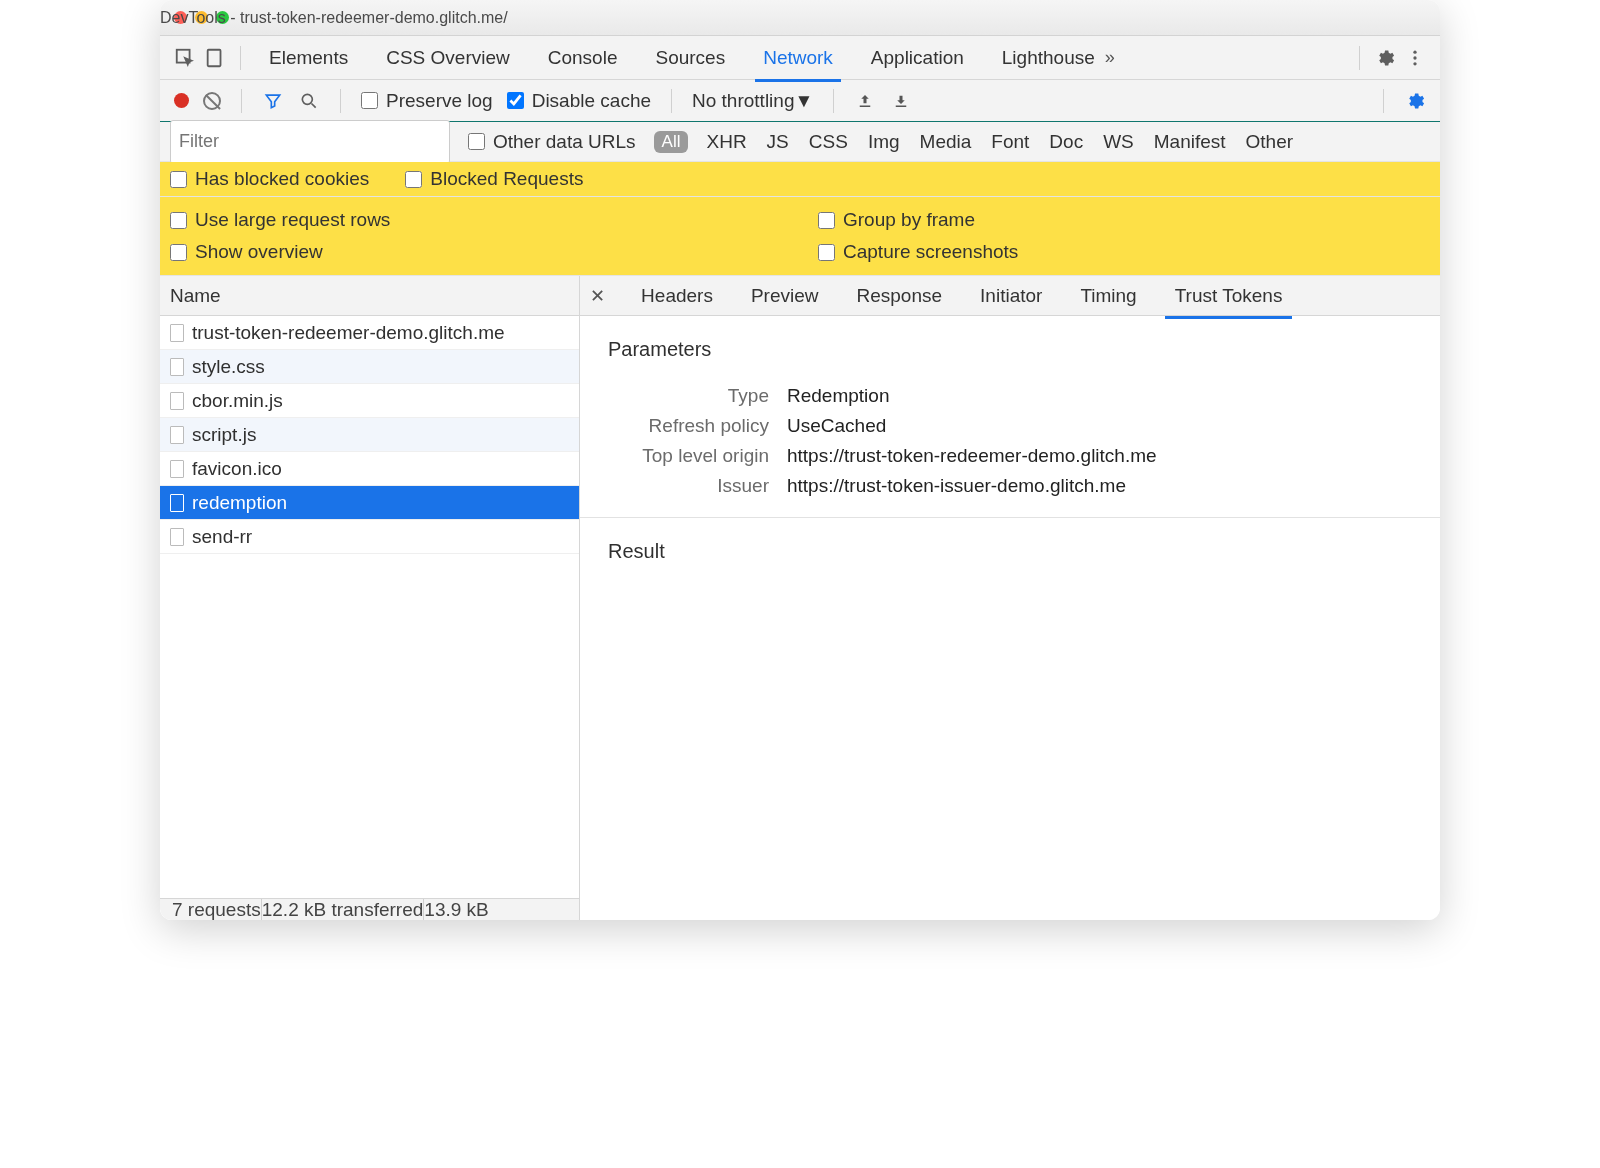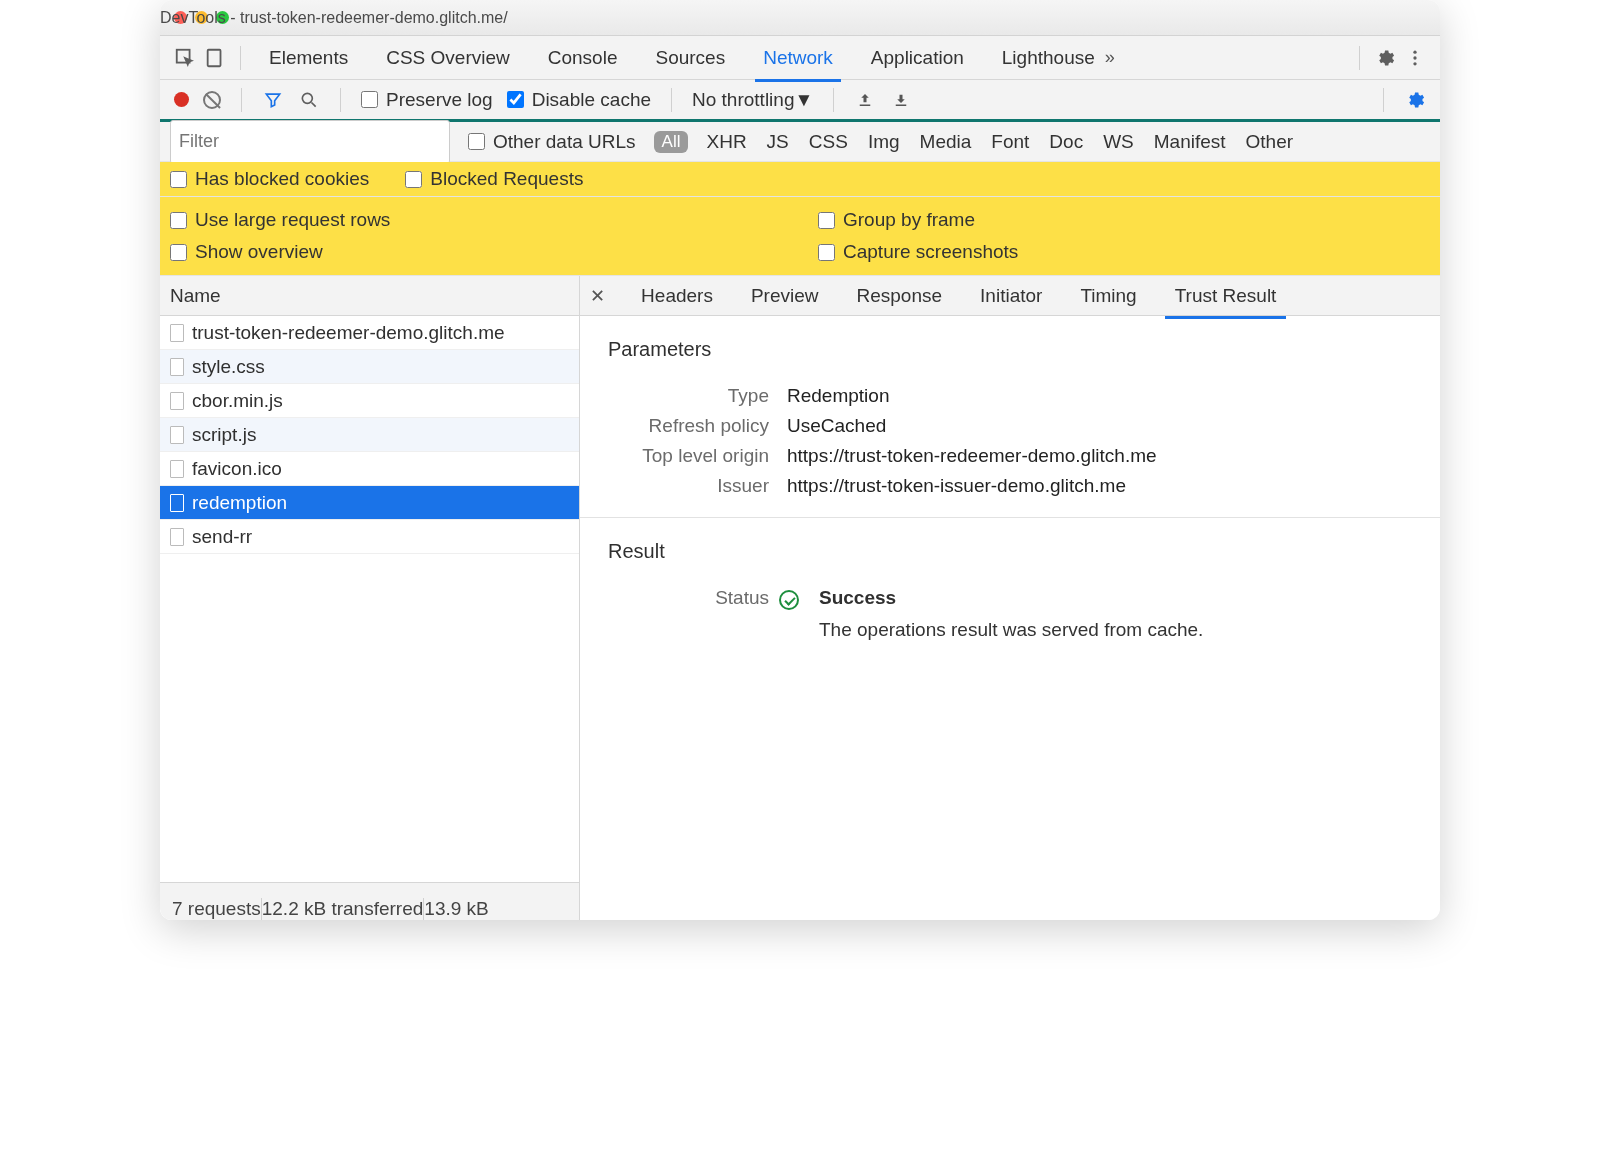--- a/index.html
+++ b/index.html
@@ -46,21 +46,21 @@
 .tabs-wrap { display:flex; gap:34px; margin-left:12px; align-items:center; }
 .tab { color:#333; cursor:pointer; padding:6px 2px; position:relative; }
 .tab.active { color:#1a73e8; }
 .tab.active::after { content:''; position:absolute; left:-6px; right:-6px; bottom:-7px; height:3px; background:#1a73e8; }
 .spacer { flex:1; }
 .chev { font-size:18px; color:#555; }
 
 .subbar {
   height: 42px;
   background:#f3f3f3;
-  border-bottom:3px solid #0f766e;
+  border-bottom:1px solid #0f766e;
   display:flex; align-items:center; padding:0 14px; gap:14px;
 }
 .rec { width:15px; height:15px; border-radius:50%; background:#d93025; }
 .no-icon { width:18px; height:18px; border:2px solid #777; border-radius:50%; position:relative; }
 .no-icon::after { content:''; position:absolute; width:20px; height:2px; background:#777; top:7px; left:-2px; transform:rotate(45deg); }
 .funnel { color:#1a73e8; }
 .cb { display:flex; align-items:center; gap:8px; color:#333; }
 .cb input { width:17px; height:17px; }
 .throttle { display:flex; align-items:center; color:#333; }
 .ud { color:#555; }
@@ -82,21 +82,21 @@
 
 .splitter { flex:1; display:flex; min-height:0; }
 .leftcol { width:420px; border-right:1px solid #d6d6d6; display:flex; flex-direction:column; background:#fff; }
 .leftcol .hdr { height:40px; border-bottom:1px solid #d6d6d6; display:flex; align-items:center; padding:0 10px; color:#333; background:#f3f3f3;}
 .reqlist { flex:1; overflow:auto; }
 .req { height:34px; display:flex; align-items:center; gap:8px; padding:0 10px; border-bottom:1px solid #efefef; cursor:pointer; }
 .req:nth-child(odd){ background:#fff; } .req:nth-child(even){ background:#f2f6fc; }
 .req.selected { background:#1a73e8; color:#fff; }
 .file-icon { width:14px; height:18px; border:1px solid #bbb; border-radius:1px; position:relative; background:#fff; }
 .req.selected .file-icon{ border-color:#fff; background:transparent; }
-.statusbar { height:38px; border-top:1px solid #d6d6d6; background:#f3f3f3; display:flex; align-items:flex-end; padding:0 12px; color:#444; }
+.statusbar { height:22px; border-top:1px solid #d6d6d6; background:#f3f3f3; display:flex; align-items:flex-start; padding:0 12px; color:#444; }
 .statusbar .vline{ width:1px; height:22px; background:#d0d0d0; }
 
 .rightcol { flex:1; display:flex; flex-direction:column; }
 .detail-tabs { height:40px; border-bottom:1px solid #d6d6d6; background:#f3f3f3; display:flex; align-items:center; padding:0 10px; gap:34px; }
 .dtab { color:#333; cursor:pointer; padding:6px 2px; position:relative; }
 .dtab.active { color:#333; }
 .dtab.active::after { content:''; position:absolute; left:-8px; right:-8px; bottom:-6px; height:3px; background:#1a73e8; }
 .close-x { font-size:18px; color:#555; cursor:pointer; }
 
 .detail-body { flex:1; overflow:auto; background:#fff; }
@@ -313,40 +313,32 @@
 
   <div class="rightcol">
     <div class="detail-tabs">
       <span class="close-x">✕</span>
       <div id="dtabs" style="display:flex;gap:34px">
           <span class="dtab">Headers</span>
           <span class="dtab">Preview</span>
           <span class="dtab">Response</span>
           <span class="dtab">Initiator</span>
           <span class="dtab">Timing</span>
-          <span class="dtab active">Trust Result</span>
+          <span class="dtab active">Trust Tokens</span>
         </div>
     </div>
     <div class="detail-body">
       <div class="section-title">Parameters</div>
       <div class="kv" id="params">
           <div class="k">Type</div>
           <div class="v">Redemption</div>
           <div class="k">Refresh policy</div>
           <div class="v">UseCached</div>
           <div class="k">Top level origin</div>
           <div class="v">https://trust-token-redeemer-demo.glitch.me</div>
           <div class="k">Issuer</div>
           <div class="v">https://trust-token-issuer-demo.glitch.me</div>
         </div>
       <div class="divider"></div>
       <div class="section-title">Result</div>
-      <div class="result-row">
-        <div class="k">Status</div>
-        <div class="check"></div>
-        <div>
-          <div class="success">Success</div>
-          <div style="margin-top:10px;color:#333">The operations result was served from cache.</div>
-        </div>
-      </div>
     </div>
   </div>
 </div>
 
 </body></html>

